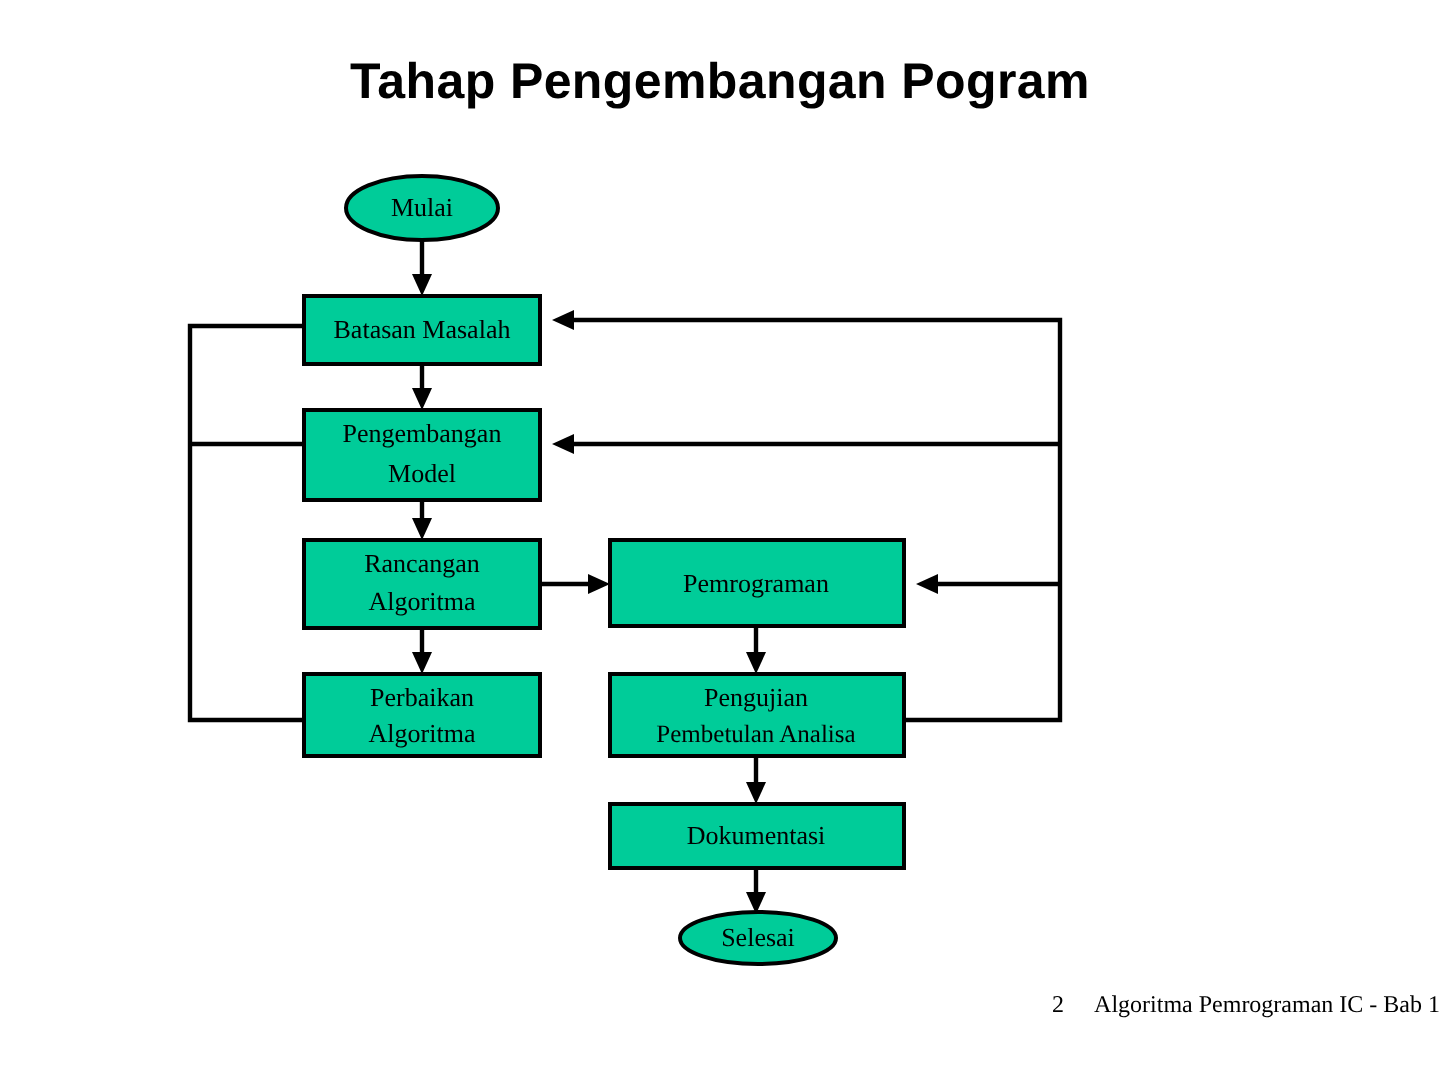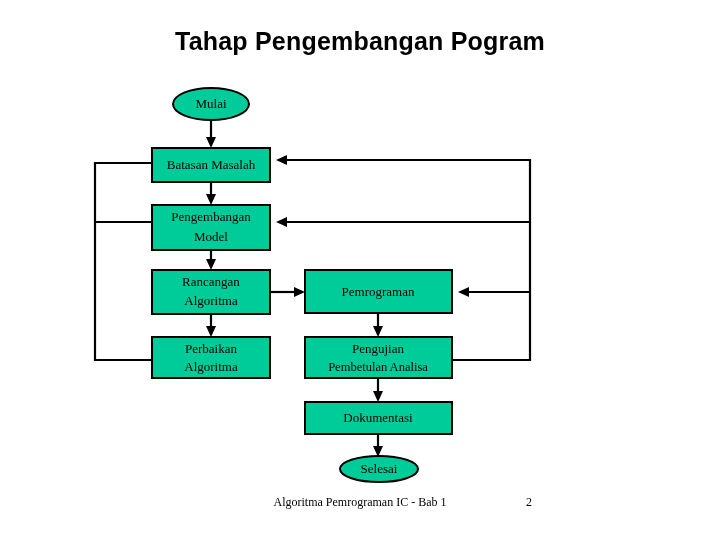--- a/index.html
+++ b/index.html
@@ -65,21 +65,21 @@
   }
   .conn-arrow {
     fill: #000000;
     stroke: none;
   }
   #footer-note {
     position: absolute;
     left: 0;
     top: 495px;
     width: 720px;
-    text-align: center;
+    text-align: right;
     font-family: "Liberation Serif", "DejaVu Serif", serif;
     font-size: 12px;
     color: #000000;
   }
   #footer-page {
     position: absolute;
     right: 52px;
     top: 495px;
     font-family: "Liberation Serif", "DejaVu Serif", serif;
     font-size: 12px;

